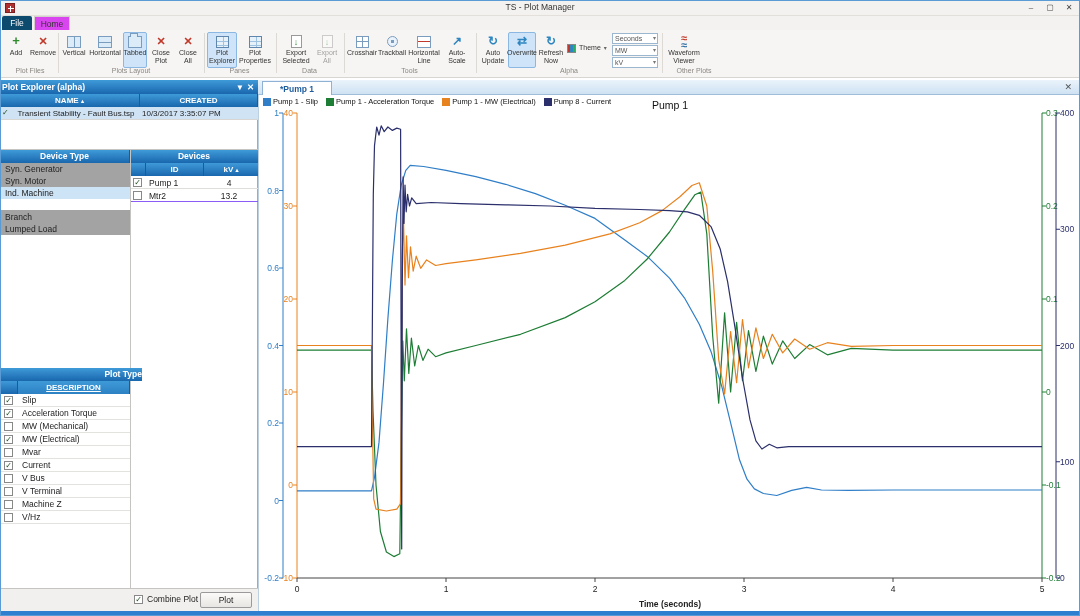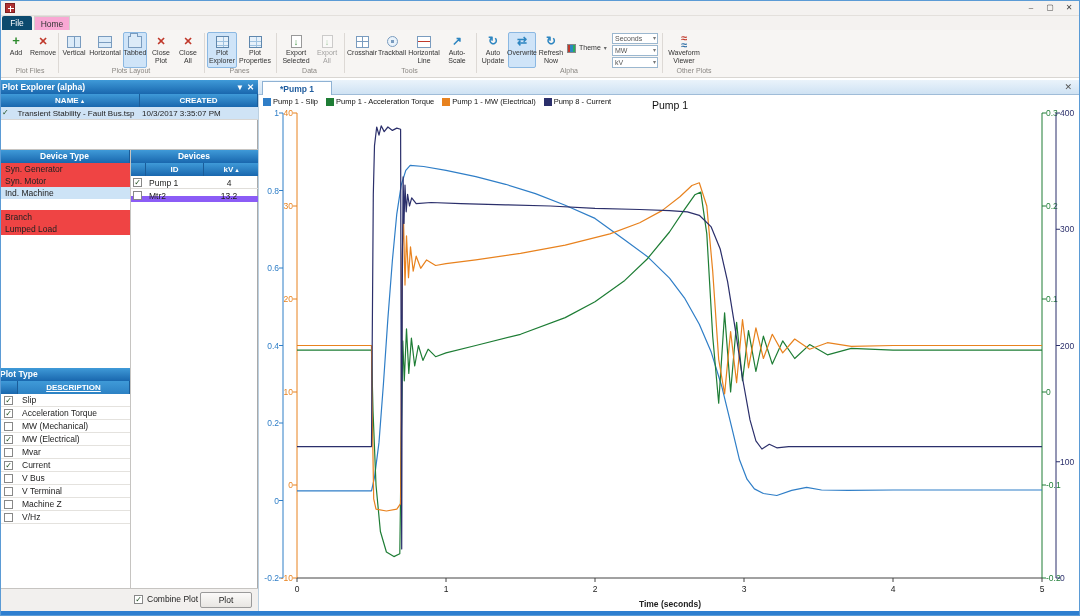--- a/index.html
+++ b/index.html
@@ -8,21 +8,21 @@
   
   .win-frame { position:absolute; inset:0; border:1px solid #5b9bd5; pointer-events:none; z-index:99; }
   .titlebar { position:absolute; left:0; top:0; width:1080px; height:16px; background:#f4f2f0; border-bottom:1px solid #e3e0dc; }
   .title-text { position:absolute; left:0; top:2px; width:100%; text-align:center; font-size:8.5px; color:#333; }
   .appicon { position:absolute; left:5px; top:3px; width:10px; height:10px; background:#b03030; border:1px solid #7e1f1f;
              background-image:linear-gradient(#fff 0 0),linear-gradient(#fff 0 0); background-size:6px 1px,1px 6px; background-position:2px 4px,4px 2px; background-repeat:no-repeat; }
   .winbtn { position:absolute; top:0; width:18px; height:16px; text-align:center; font-size:8px; line-height:16px; color:#444; }
   
   .menubar { position:absolute; left:0; top:16px; width:1080px; height:14px; background:#f4f2f0; }
   .file-tab { position:absolute; left:2px; top:16px; width:30px; height:14px; background:#0c4a6e; color:#fff; font-size:8.5px; text-align:center; line-height:14px; border-radius:2px 2px 0 0; }
-  .home-tab { position:absolute; left:34px; top:16px; width:36px; height:14px; background:#f9a8d4; border:1px solid #d4d1cd; border-bottom:none; color:#333; font-size:8.5px; text-align:center; line-height:14px; }
+  .home-tab { position:absolute; left:34px; top:16px; width:36px; height:14px; background:#d946ef; border:1px solid #d4d1cd; border-bottom:none; color:#333; font-size:8.5px; text-align:center; line-height:14px; }
   
   .ribbon { position:absolute; left:0; top:30px; width:1080px; height:48px; background:#f7f5f3; border-bottom:1px solid #d9d6d2; }
   .rbtn { position:absolute; top:32px; height:36px; display:flex; flex-direction:column; align-items:center; font-size:7px; color:#333; text-align:center; border:1px solid transparent; border-radius:2px; line-height:1.1; padding-top:1px; }
   .rbtn .ric { height:15px; display:flex; align-items:center; justify-content:center; }
   .rbtn.sel { background:#cfe4f8; border-color:#8bb8e2; }
   .rbtn.dis { opacity:.45; }
   .gsep { position:absolute; top:33px; height:40px; width:1px; background:#ddd9d5; }
   .glab { position:absolute; top:67px; font-size:7px; color:#8a8783; text-align:center; }
   .g-plus { color:#2e8b2e; font-size:13px; font-weight:bold; }
   .g-x { color:#c0392b; font-size:11px; font-weight:bold; }
@@ -38,21 +38,21 @@
   .ic-sheet { width:11px; height:13px; border:1px solid #999; background:#fff; font-size:9px; color:#2e8b2e; line-height:12px; font-weight:bold; }
   .ic-theme { width:9px; height:9px; border:1px solid #888; background:linear-gradient(90deg,#c0392b 33%,#2e86c1 33% 66%,#27ae60 66%); }
   .combo { position:absolute; width:46px; height:11px; border:1px solid #9bb7cf; background:#fff; font-size:7px; color:#555; line-height:9px; padding-left:2px; }
   .combo i { position:absolute; right:1px; top:0; font-style:normal; font-size:6px; color:#777; }
   .wave1 { color:#c0392b; font-size:11px; font-weight:bold; line-height:7px; }
   .wave2 { color:#2e6da4; font-size:11px; font-weight:bold; line-height:7px; }
   
   .bluehdr { background:linear-gradient(#3f9ad8,#1967ae); color:#fff; font-size:8.5px; font-weight:bold; }
   .colhdr { background:linear-gradient(#3f9ad8,#1967ae); color:#fff; font-size:8px; font-weight:bold; text-align:center; line-height:13px; border-right:1px solid #1a5c99; }
   .cb { width:9px; height:9px; border:1px solid #888; background:#fff; font-size:8px; line-height:8px; text-align:center; color:#1c4d1c; display:inline-block; }
-  .listitem { position:absolute; left:0; width:130px; height:12px; font-size:8.5px; color:#222; line-height:12px; padding-left:5px; background:#ef4444; }
+  .listitem { position:absolute; left:0; width:130px; height:12px; font-size:8.5px; color:#222; line-height:12px; padding-left:5px; background:#a3a3a3; }
   .listitem.sel { background:#cde3f6; }
   .ptrow { position:absolute; left:0; width:130px; height:13px; border-bottom:1px solid #e4e2de; background:#fff; }
   .ptrow .lbl { position:absolute; left:22px; top:1px; font-size:8.5px; color:#222; }
   .ptrow .cb { position:absolute; left:4px; top:2px; }
   
   .tabstrip { position:absolute; left:258px; top:80px; width:822px; height:15px; background:linear-gradient(#eaf3fb,#cfe2f3); border-bottom:1px solid #9fbcd8; }
   .ptab { position:absolute; left:262px; top:81px; width:70px; height:14px; background:#fff; border:1px solid #8fb2d4; border-bottom:none; color:#1f5c9e; font-weight:bold; font-size:8.5px; text-align:center; line-height:14px; }
   .chartpanel { position:absolute; left:258px; top:95px; width:822px; height:517px; background:#fff; border:1px solid #bcd0e0; border-top:none; }
   .legend { position:absolute; left:263px; top:97px; display:flex; gap:8px; align-items:center; }
   .litem { display:flex; gap:2px; align-items:center; font-size:7.5px; color:#111; }
@@ -61,20 +61,21 @@
   .xlabel { position:absolute; left:614px; top:599px; width:112px; text-align:center; font-size:8.5px; font-weight:bold; color:#222; }
   .botstrip { position:absolute; left:0; top:611px; width:1080px; height:5px; background:#2e7fd0; }
   .plotbtn { position:absolute; left:200px; top:592px; width:52px; height:16px; background:linear-gradient(#fbfaf9,#e8e6e2); border:1px solid #9a9a9a; border-radius:2px; font-size:8.5px; text-align:center; line-height:14px; color:#222; }
   svg text { font-family:"Liberation Sans",sans-serif; }
 </style>
 </head>
 <body>
 
 <div class="titlebar">
   <span class="appicon"></span>
+  <div class="title-text">TS - Plot Manager</div>
   <span class="winbtn" style="right:40px;">–</span>
   <span class="winbtn" style="right:21px;">▢</span>
   <span class="winbtn" style="right:2px;">✕</span>
 </div>
 
 <div class="menubar"></div>
 <div class="file-tab">File</div>
 <div class="home-tab">Home</div>
 
 <div class="ribbon"></div>
@@ -247,28 +248,28 @@
 <div class="abs colhdr" style="left:146px;top:163px;width:58px;height:13px;"><span>ID</span></div>
 <div class="abs colhdr" style="left:204px;top:163px;width:54px;height:13px;border-right:none;">
   <span>kV</span>
   <span style="font-size:6px;">▴</span>
 </div>
 <div class="abs" style="left:130px;top:176px;width:128px;height:13px;border-bottom:1px solid #e0deda;">
   <span class="cb abs" style="left:3px;top:2px;">✓</span>
   <span class="abs" style="left:19px;top:2px;font-size:8.5px;color:#222;">Pump 1</span>
   <span class="abs" style="left:74px;width:50px;top:2px;font-size:8.5px;color:#222;text-align:center;">4</span>
 </div>
-<div class="abs" style="left:130px;top:189px;width:128px;height:13px;border-bottom:6px solid #8b5cf6;text-decoration:underline;">
+<div class="abs" style="left:130px;top:189px;width:128px;height:13px;border-bottom:1px solid #8b5cf6;text-decoration:underline;">
   <span class="cb abs" style="left:3px;top:2px;"></span>
   <span class="abs" style="left:19px;top:2px;font-size:8.5px;color:#222;">Mtr2</span>
   <span class="abs" style="left:74px;width:50px;top:2px;font-size:8.5px;color:#222;text-align:center;">13.2</span>
 </div>
 <div class="abs" style="left:130px;top:150px;width:1px;height:438px;background:#c6c4c1;"></div>
 
-<div class="abs bluehdr" style="left:0;top:368px;width:130px;height:13px;line-height:13px;text-align:left;">Plot Type</div>
+<div class="abs bluehdr" style="left:0;top:368px;width:142px;height:13px;line-height:13px;text-align:right;">Plot Type</div>
 <div class="abs colhdr" style="left:0;top:381px;width:18px;height:13px;"></div>
 <div class="abs colhdr" style="left:18px;top:381px;width:112px;height:27px;text-decoration:underline;"><span>DESCRIPTION</span></div>
 
 <div class="ptrow" style="top:394px;">
     <span class="cb">✓</span>
     <span class="lbl">Slip</span>
   </div>
 <div class="ptrow" style="top:407px;">
     <span class="cb">✓</span>
     <span class="lbl">Acceleration Torque</span>

